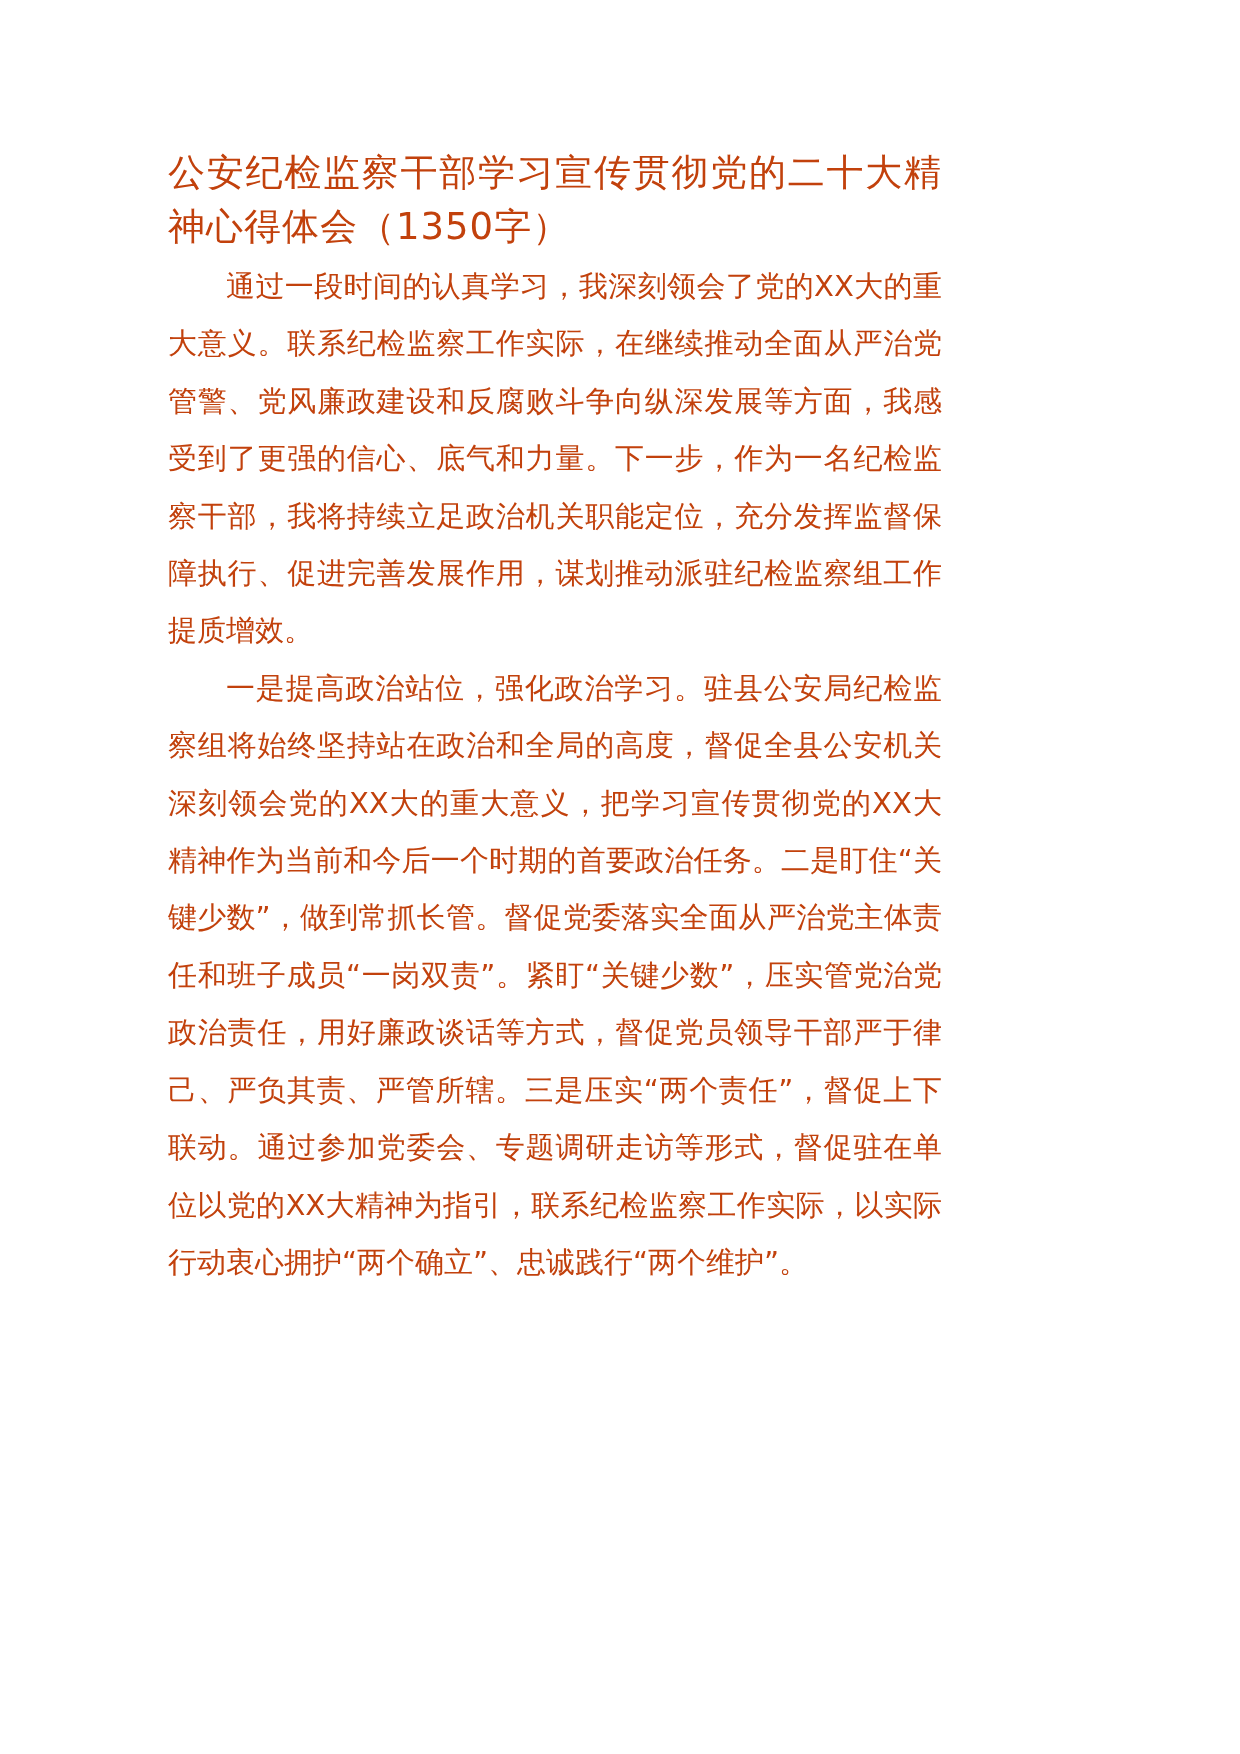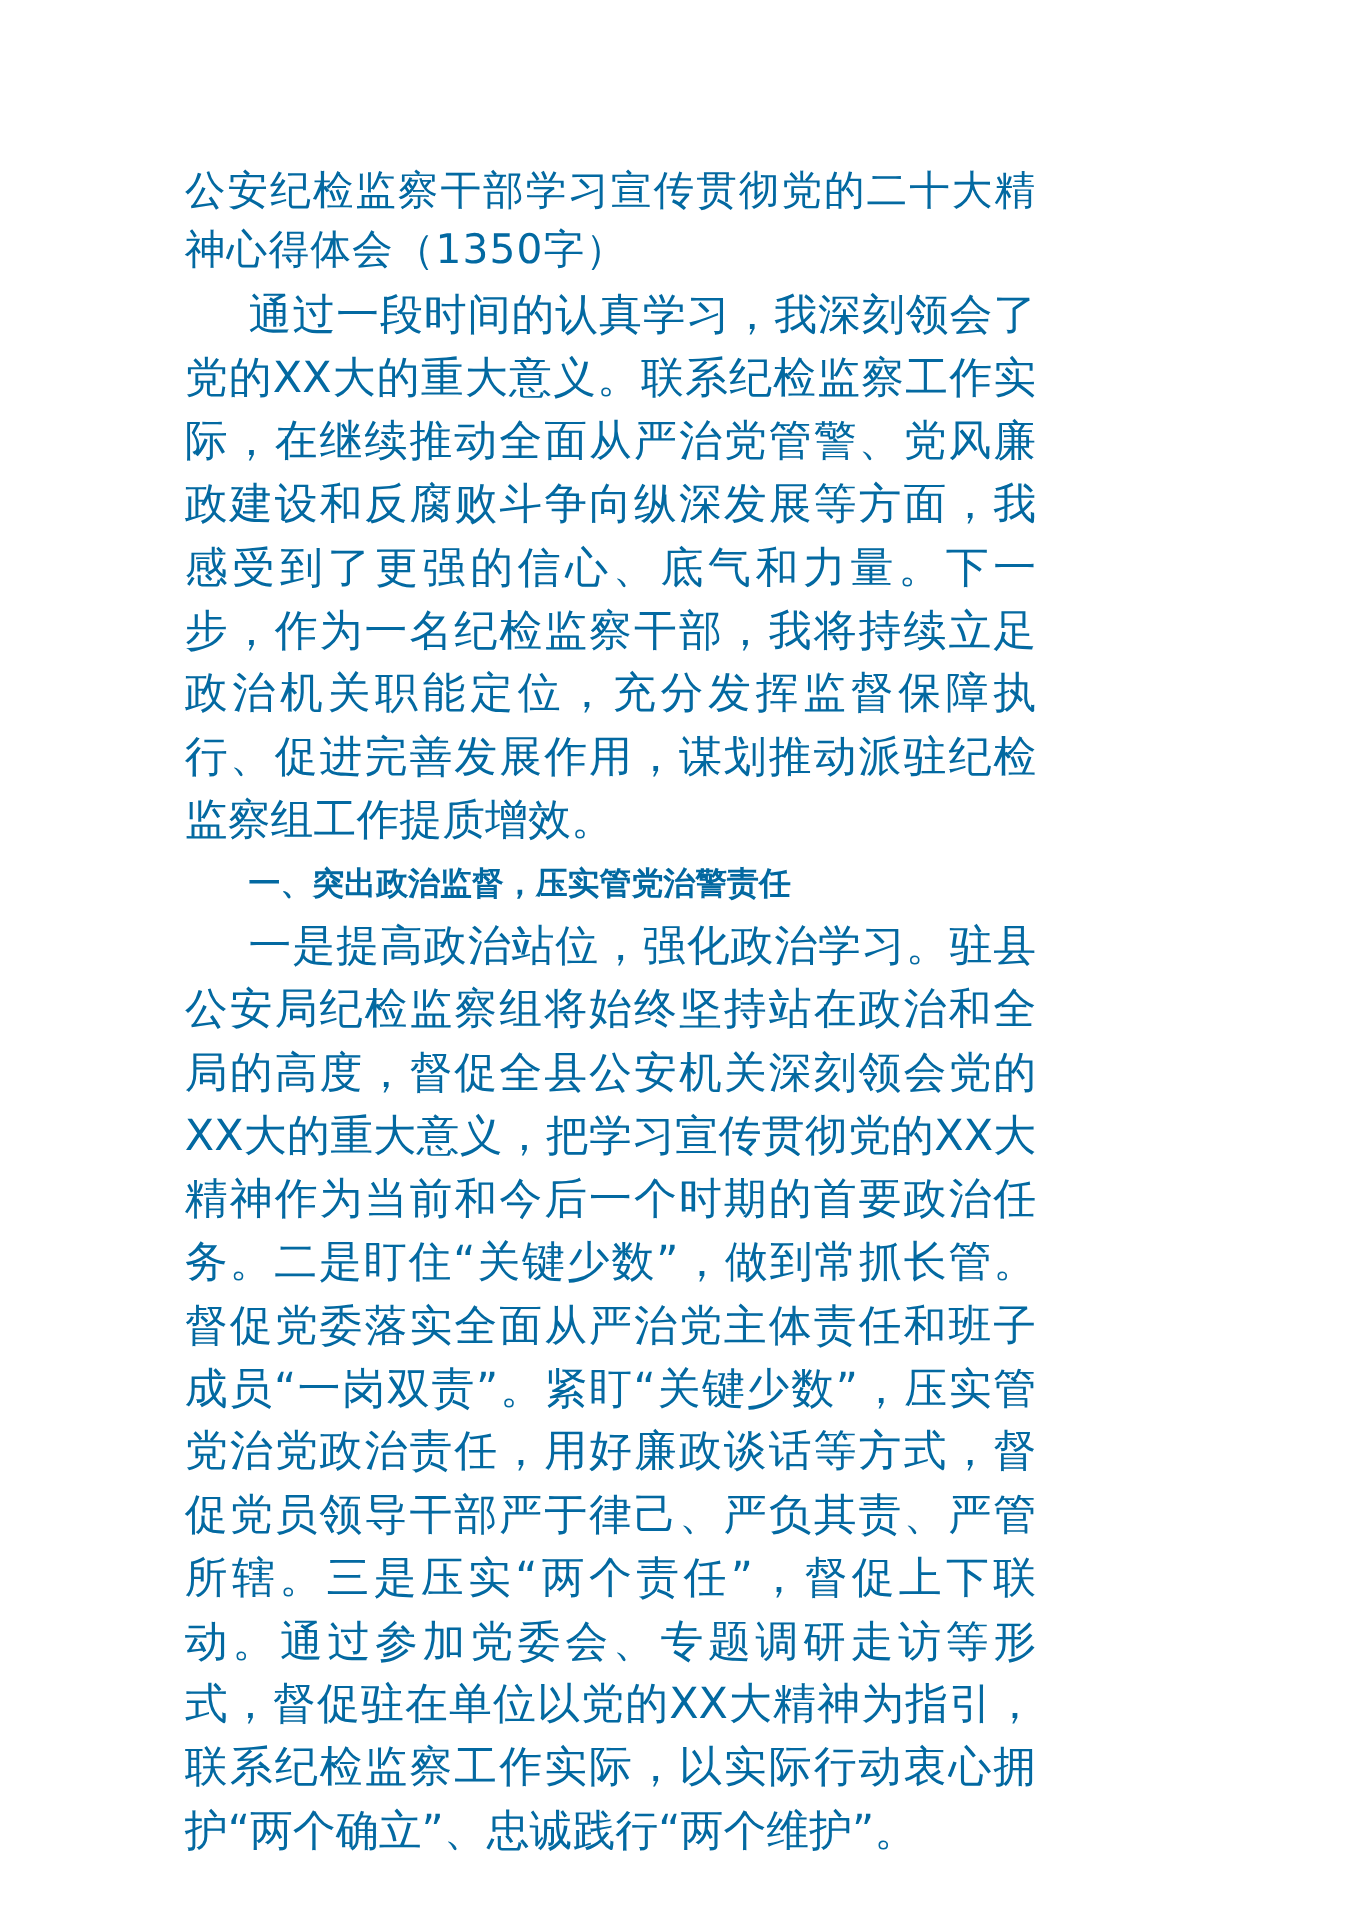--- a/index.html
+++ b/index.html
@@ -2,49 +2,48 @@
 <html><head>
   <meta charset="utf-8">
   <style>
     html, body { margin: 0; padding: 0; background: #ffffff; }
     body { width: 1240px; height: 1754px; position: relative; overflow: hidden; }
     .page {
       position: absolute;
       left: 168px;
       top: 146px;
       width: 774px;
-      color: #0369a1;
+      color: #c2410c;
       font-family: "DejaVu Sans", "Liberation Sans", sans-serif;
     }
     .title {
       margin: 0;
       font-size: 37px;
       line-height: 54px;
       font-weight: normal;
       letter-spacing: 1px;
       text-align: justify;
     }
     .para {
       margin: 0;
-      font-size: 39px;
+      font-size: 29px;
       line-height: 57.4px;
       text-indent: 58px;
       text-align: justify;
       text-justify: inter-character;
     }
     .heading {
       margin: 0;
       font-size: 29px;
       line-height: 57.4px;
       text-indent: 58px;
       font-weight: bold;
     }
     .first-para { margin-top: 4px; }
   </style>
 </head>
 <body>
 
 <div class="page">
   <h1 class="title">公安纪检监察干部学习宣传贯彻党的二十大精神心得体会（1350字）</h1>
   <p class="para first-para">通过一段时间的认真学习，我深刻领会了党的XX大的重大意义。联系纪检监察工作实际，在继续推动全面从严治党管警、党风廉政建设和反腐败斗争向纵深发展等方面，我感受到了更强的信心、底气和力量。下一步，作为一名纪检监察干部，我将持续立足政治机关职能定位，充分发挥监督保障执行、促进完善发展作用，谋划推动派驻纪检监察组工作提质增效。</p>
-  <p class="heading">一、突出政治监督，压实管党治警责任</p>
   <p class="para">一是提高政治站位，强化政治学习。驻县公安局纪检监察组将始终坚持站在政治和全局的高度，督促全县公安机关深刻领会党的XX大的重大意义，把学习宣传贯彻党的XX大精神作为当前和今后一个时期的首要政治任务。二是盯住“关键少数”，做到常抓长管。督促党委落实全面从严治党主体责任和班子成员“一岗双责”。紧盯“关键少数”，压实管党治党政治责任，用好廉政谈话等方式，督促党员领导干部严于律己、严负其责、严管所辖。三是压实“两个责任”，督促上下联动。通过参加党委会、专题调研走访等形式，督促驻在单位以党的XX大精神为指引，联系纪检监察工作实际，以实际行动衷心拥护“两个确立”、忠诚践行“两个维护”。</p>
 </div>
 
 </body></html>

